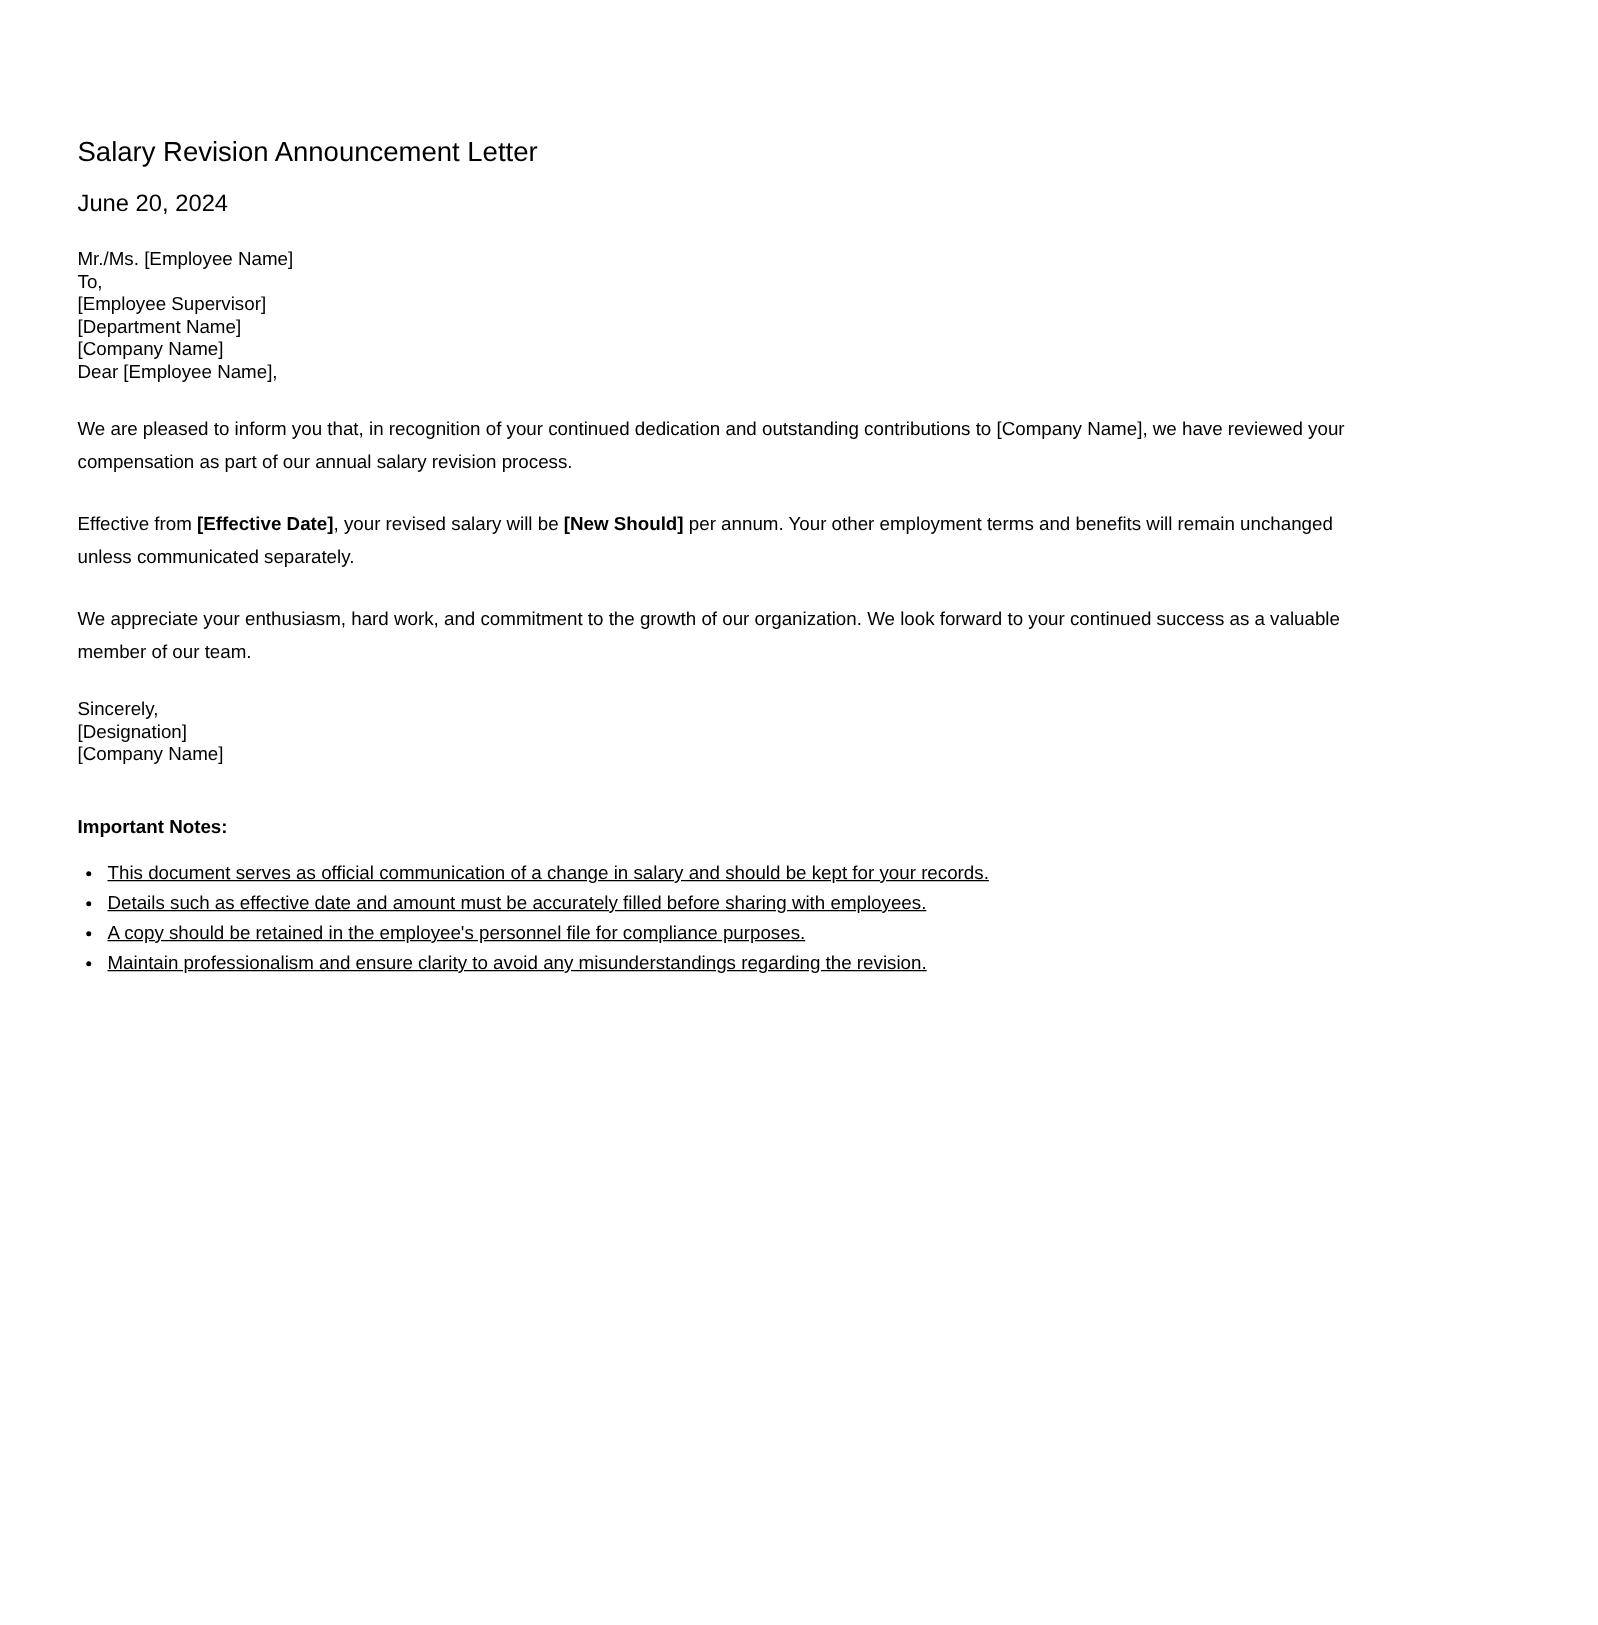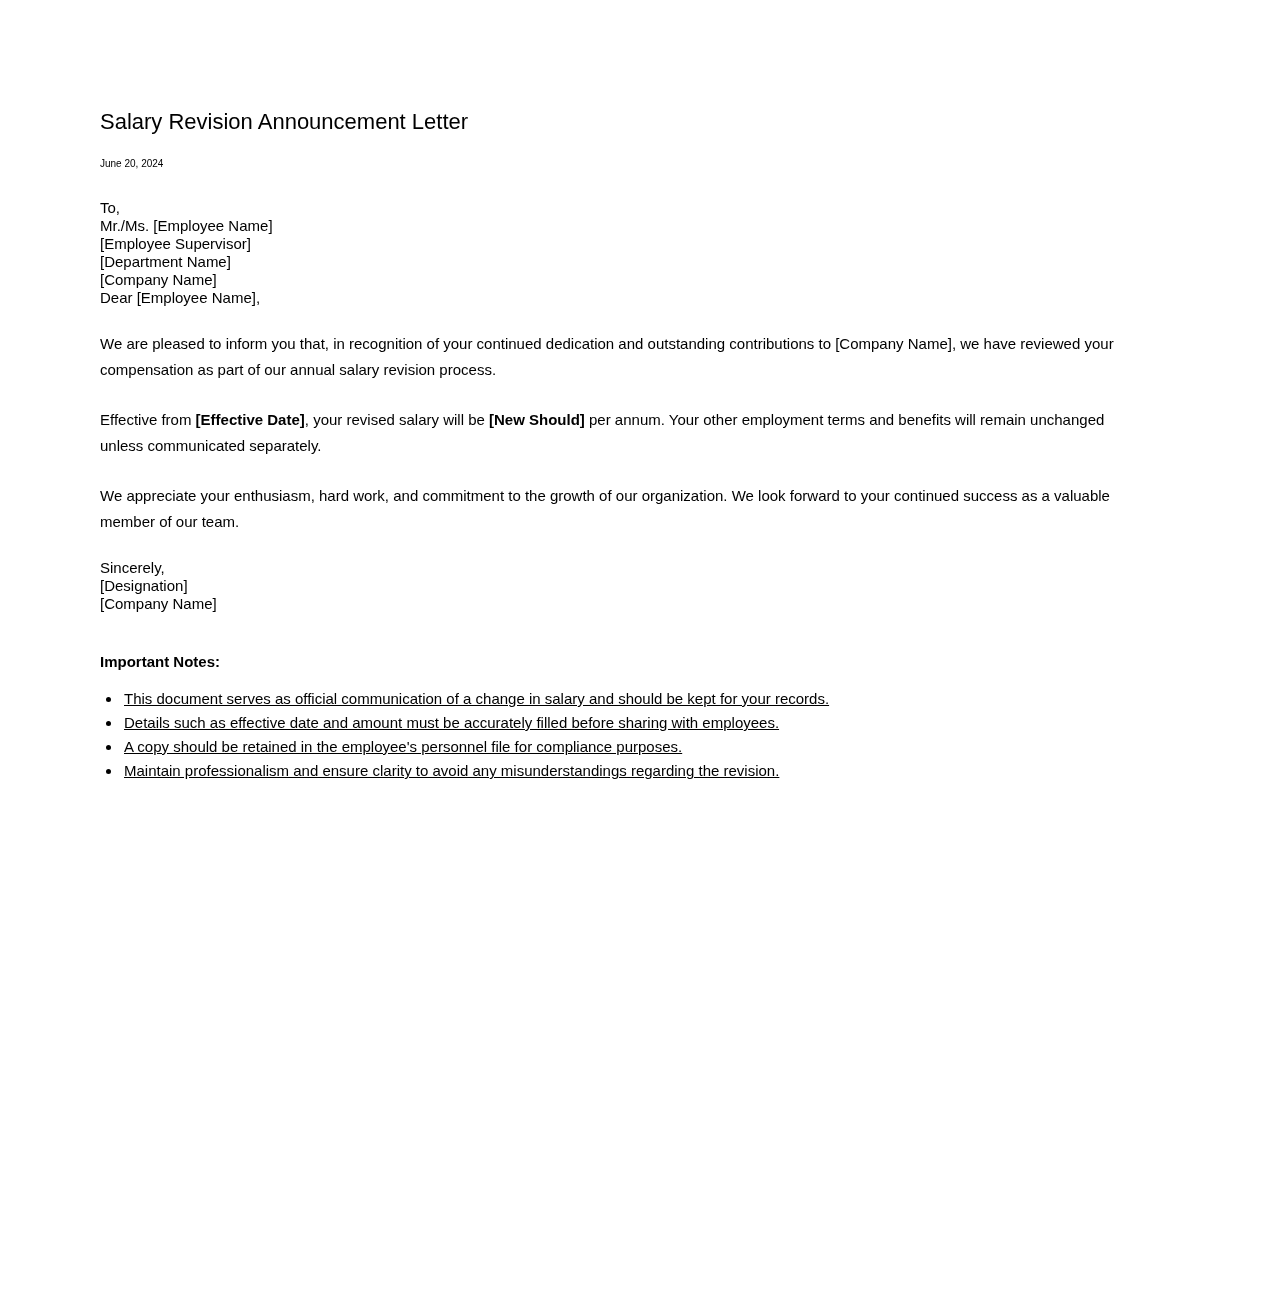--- a/index.html
+++ b/index.html
@@ -11,36 +11,36 @@
     width: 1278px;
     height: 1300px;
     font-family: "Liberation Sans", sans-serif;
     color: #000000;
     -webkit-font-smoothing: antialiased;
   }
   .page {
     box-sizing: border-box;
     width: 1090px;
     height: 1300px;
-    padding: 109px 115px 0 100px;
+    padding: 109px 115px 0 62px;
     background: #ffffff;
   }
   .content {
     width: 1048px;
   }
   h1.doc-title {
     margin: 0;
     font-size: 22px;
     line-height: 26px;
     font-weight: 400;
     color: #000000;
   }
   .date-line {
     margin: 20px 0 0 0;
-    font-size: 10px;
+    font-size: 19px;
     line-height: 18px;
   }
   .recipient-block {
     margin: 26px 0 0 0;
     font-size: 15px;
     line-height: 18px;
   }
   .recipient-block div {
     min-height: 18px;
   }
@@ -82,22 +82,22 @@
 <body>
 
 <div class="page">
   <div class="content">
 
     <h1 class="doc-title">Salary Revision Announcement Letter</h1>
 
     <p class="date-line">June 20, 2024</p>
 
     <div class="recipient-block">
+      <div>Mr./Ms. [Employee Name]</div>
       <div>To,</div>
-      <div>Mr./Ms. [Employee Name]</div>
       <div>[Employee Supervisor]</div>
       <div>[Department Name]</div>
       <div>[Company Name]</div>
       <div>Dear [Employee Name],</div>
     </div>
 
     <p class="para">We are pleased to inform you that, in recognition of your continued dedication and outstanding contributions to [Company Name], we have reviewed your compensation as part of our annual salary revision process.</p>
 
     <p class="para"><span>Effective from </span><b>[Effective Date]</b><span>, your revised salary will be </span><b>[New Should]</b><span> per annum. Your other employment terms and benefits will remain unchanged unless communicated separately.</span></p>
 

